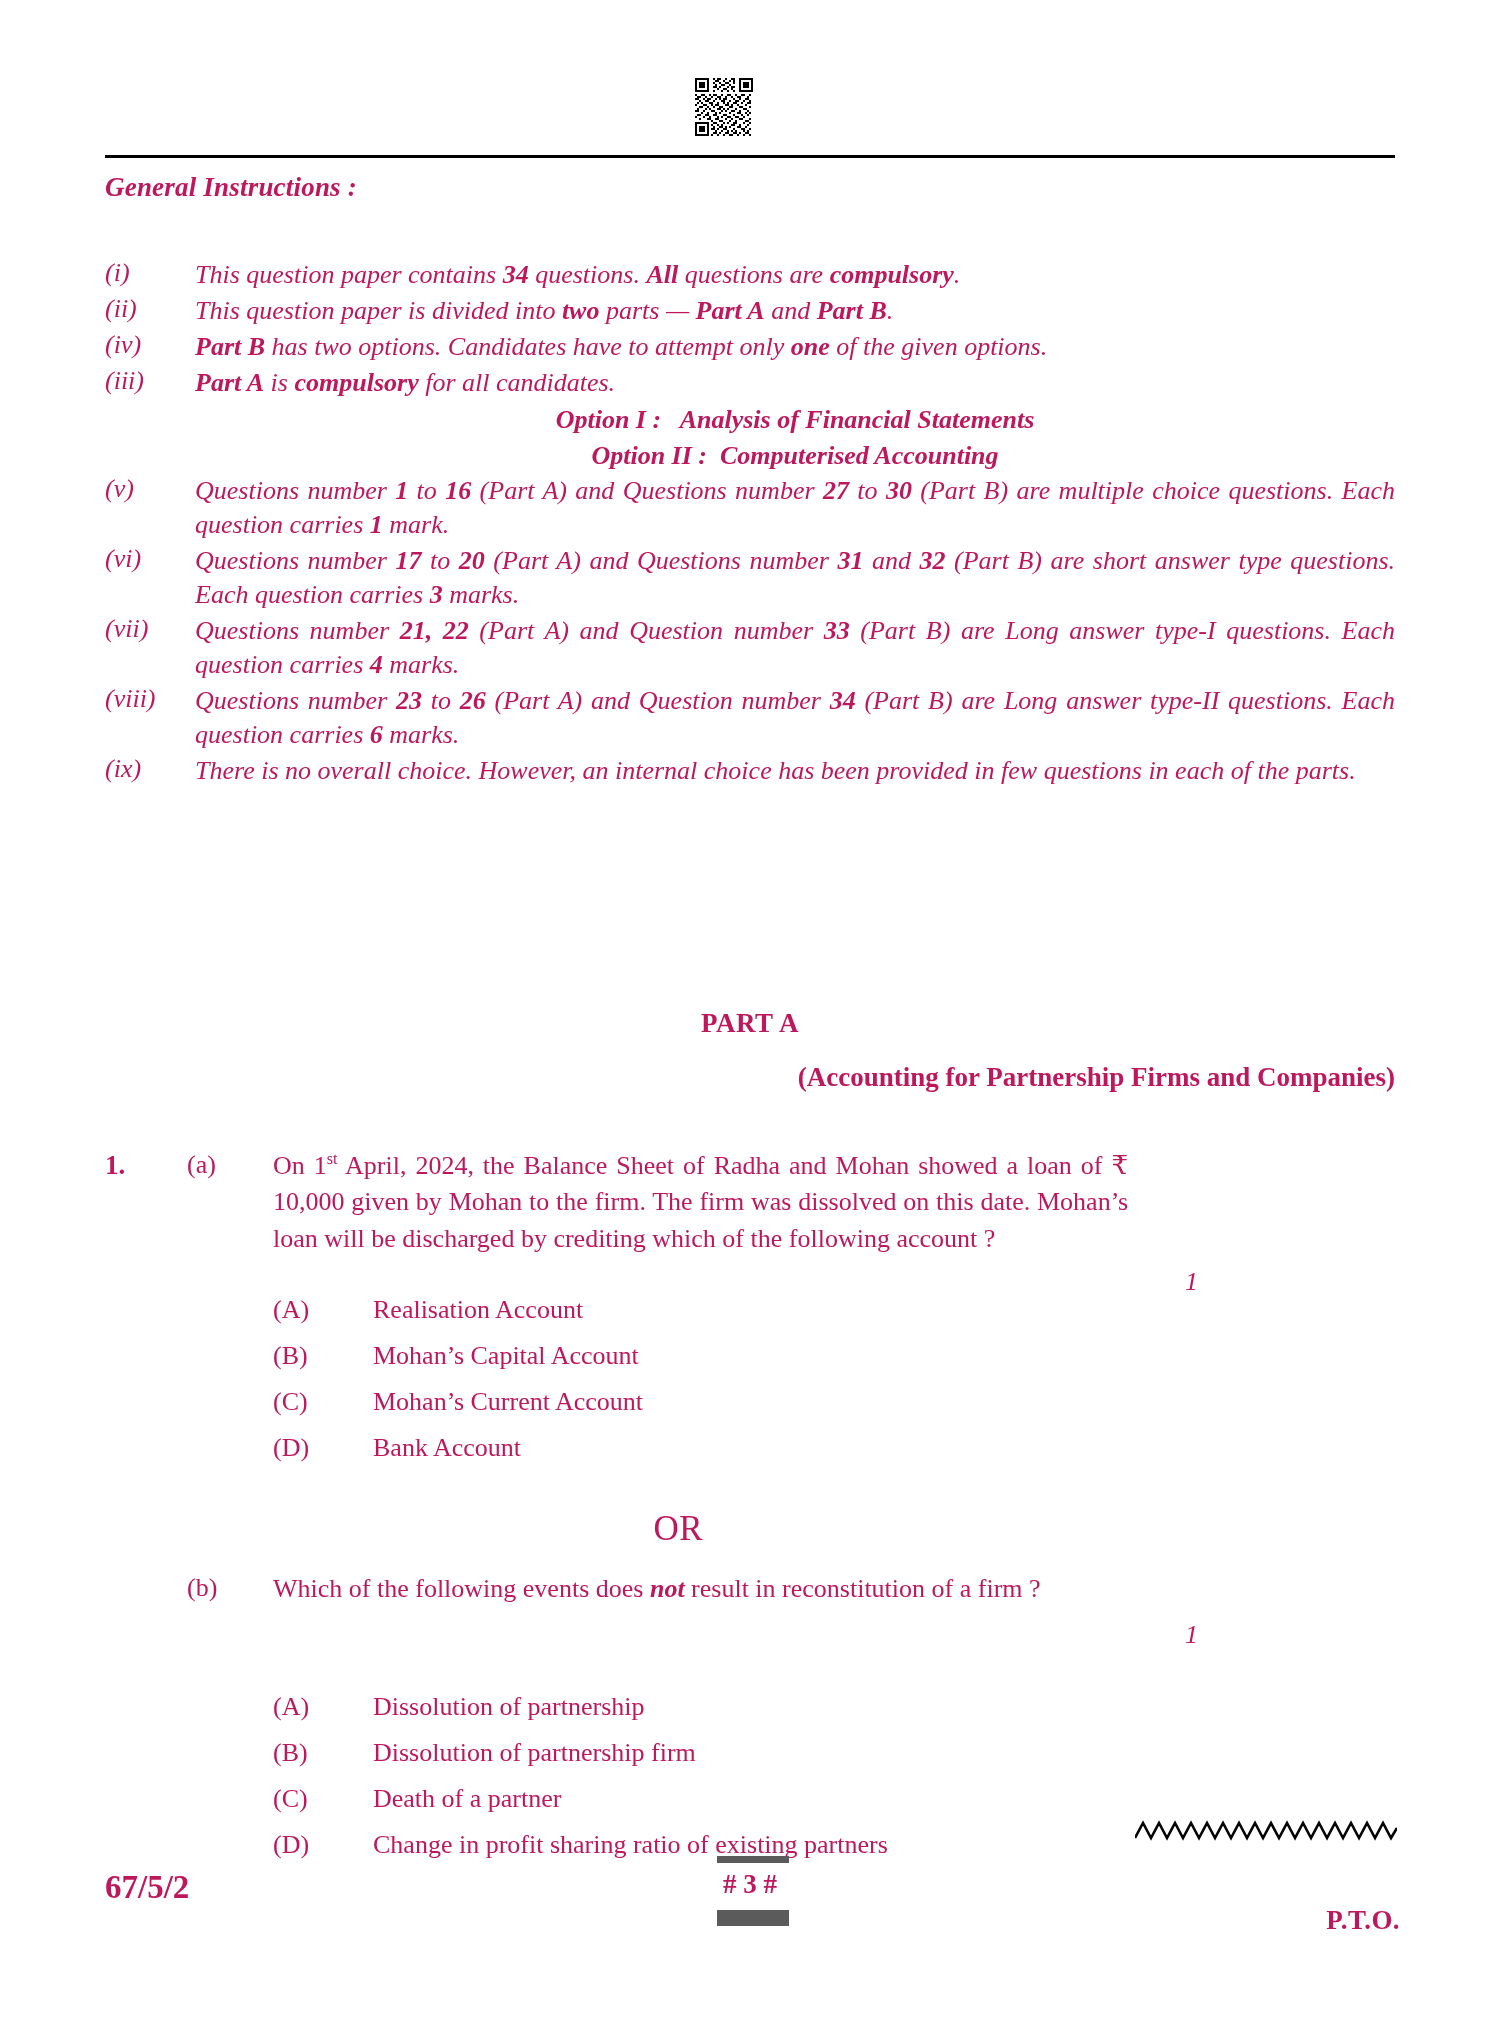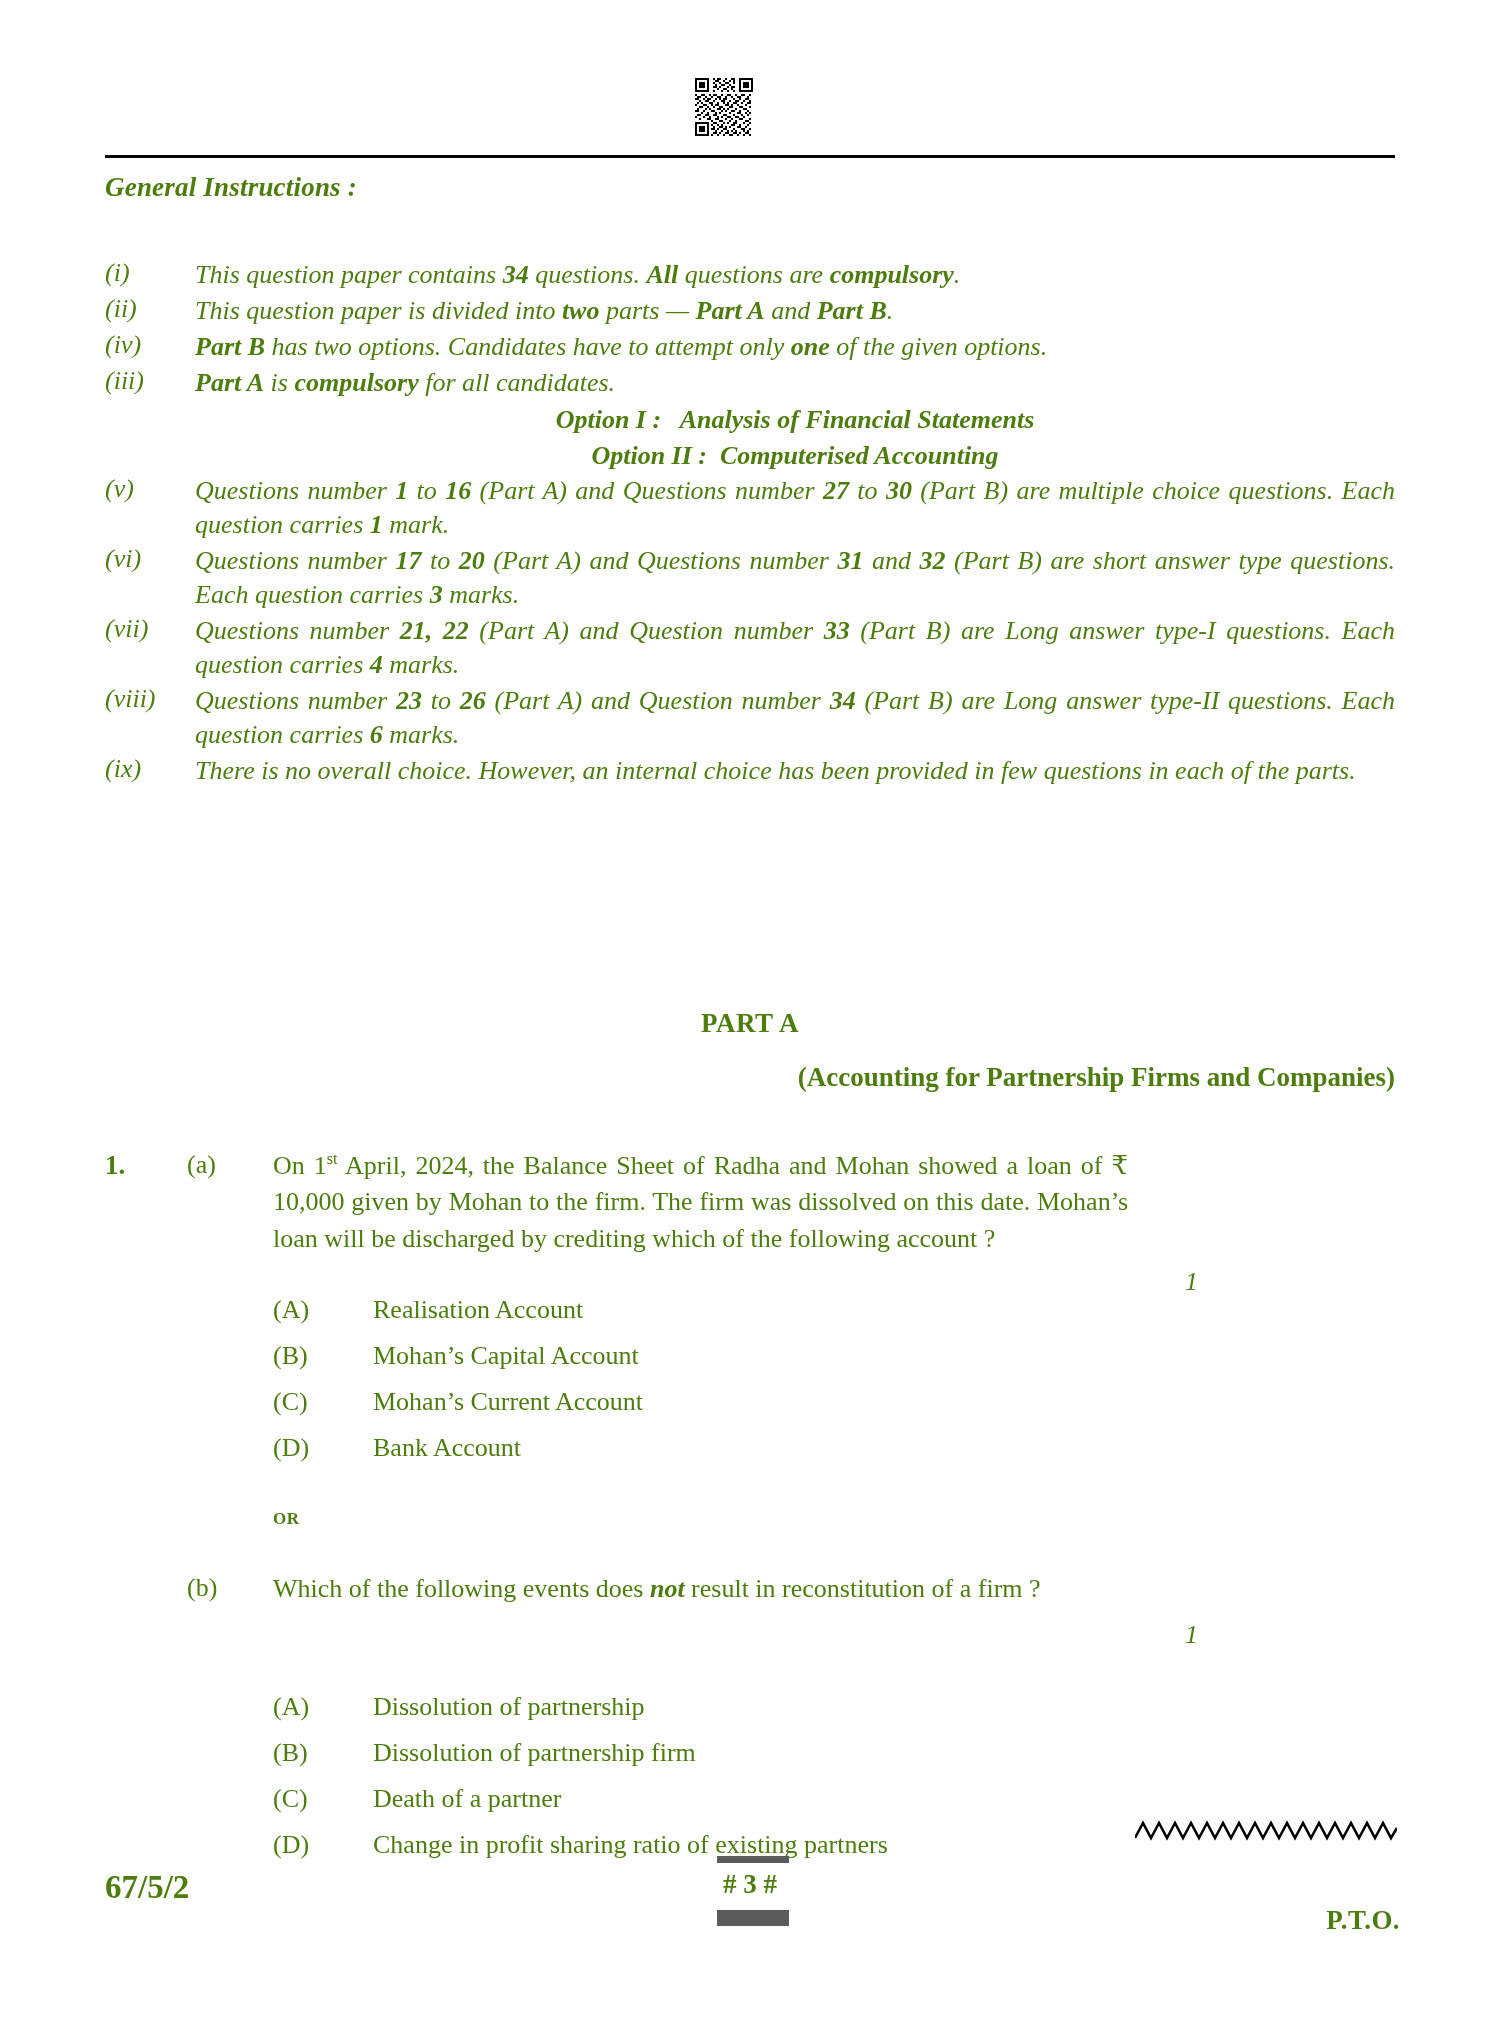--- a/index.html
+++ b/index.html
@@ -6,21 +6,21 @@
     margin: 0;
     padding: 0;
     background: #ffffff;
   }
   .page {
     position: relative;
     width: 1505px;
     height: 2034px;
     background: #ffffff;
     font-family: "Liberation Serif", "DejaVu Serif", serif;
-    color: #4d7c0f;
+    color: #be185d;
     overflow: hidden;
   }
   .sheet {
     position: absolute;
     left: 105px;
     top: 0;
     width: 1295px;
     height: 2034px;
   }
 
@@ -179,23 +179,23 @@
     position: absolute;
     left: 100px;
     top: 0px;
   }
 
   .or-div {
     position: absolute;
     left: 168px;
     top: 1509px;
     width: 430px;
-    text-align: left;
-    font-size: 17px;
-    font-weight: bold;
+    text-align: right;
+    font-size: 35px;
+    font-weight: normal;
     letter-spacing: .5px;
   }
 
   .mark {
     position: absolute;
     font-size: 26px;
     font-style: italic;
   }
   .mark.m1 { left: 1080px; top: 1267px; }
   .mark.m2 { left: 1080px; top: 1620px; }

